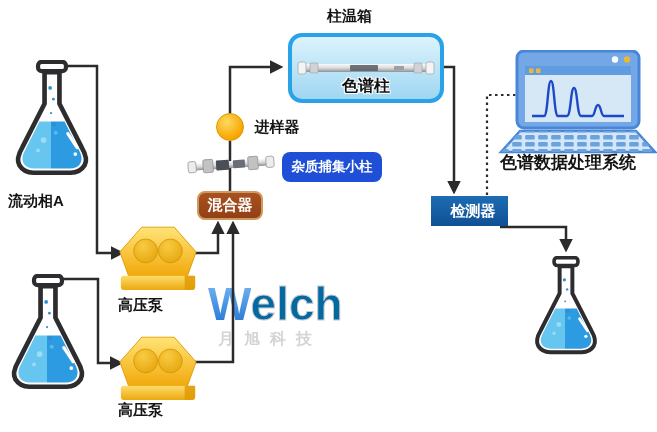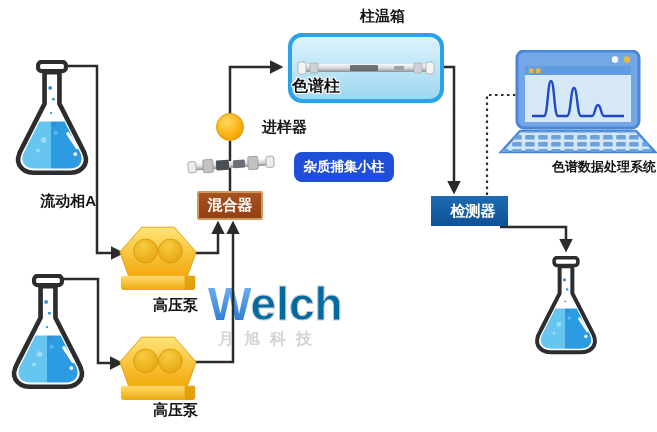--- a/index.html
+++ b/index.html
@@ -3,50 +3,50 @@
 <meta charset="utf-8">
 <style>
   html,body{margin:0;padding:0;background:#fff;}
   .canvas{
     position:relative;width:657px;height:432px;background:#ffffff;
     font-family:"Liberation Sans",sans-serif;overflow:hidden;
   }
   .abs{position:absolute;}
   .lbl{
     position:absolute;font-weight:bold;font-size:15px;color:#141414;
-    text-align:right;line-height:1.1;letter-spacing:0;
+    text-align:left;line-height:1.1;letter-spacing:0;
   }
   
   .mixer{
     position:absolute;left:197px;top:191px;width:66px;height:29px;
-    box-sizing:border-box;border:2px solid #cf9a5e;border-radius:2px;
+    box-sizing:border-box;border:2px solid #cf9a5e;border-radius:8px;
     background:linear-gradient(#a8521f,#933f16);
     color:#fff;font-weight:bold;font-size:15px;
     display:flex;align-items:center;justify-content:center;z-index:3;
   }
   
   .trap-label{
     position:absolute;left:282px;top:152px;width:100px;height:30px;
     background:#1e4fd6;border-radius:8px;color:#fff;font-weight:bold;
-    font-size:13.5px;display:flex;align-items:center;justify-content:center;z-index:3;margin-left:12px;
+    font-size:13.5px;display:flex;align-items:center;justify-content:center;z-index:3;
   }
   
   .detector{
     position:absolute;left:431px;top:196px;width:70px;height:30px;
     background:linear-gradient(#1d6cb4,#0f5094);color:#fff;font-weight:bold;
     font-size:15px;display:flex;align-items:center;justify-content:center;z-index:3;padding-left:7px;
   }
   
   .oven{
     position:absolute;left:288px;top:33px;width:156px;height:70px;
     box-sizing:border-box;border:4px solid #2aa2e8;border-radius:14px;
     background:linear-gradient(#dcf3fc,#9fd6f2);z-index:3;
   }
   .oven-col-label{
-    position:absolute;left:0;right:0;bottom:2px;text-align:left;
+    position:absolute;left:0;right:0;bottom:2px;text-align:center;
     font-weight:bold;font-size:16px;color:#111;
     text-shadow:-1px -1px 0 #fff,1px -1px 0 #fff,-1px 1px 0 #fff,1px 1px 0 #fff;
   }
   .injector-circle{
     position:absolute;left:216px;top:113px;width:28px;height:28px;border-radius:50%;
     background:radial-gradient(circle at 38% 32%,#ffd95e,#f7a600 70%,#eb9700);
     border:1px solid #e09a00;box-sizing:border-box;z-index:3;
   }
   .wires{position:absolute;left:0;top:0;z-index:2;}
   .node{z-index:3;}
@@ -166,21 +166,21 @@
     <rect x="80" y="6" width="8" height="11" rx="2" fill="#ececec" stroke="#999" stroke-width="0.8"></rect>
     <rect x="17" y="5" width="10" height="13" rx="1.5" fill="#c2c2c4" stroke="#8a8a8a" stroke-width="0.7"></rect>
     <rect x="62" y="5" width="10" height="13" rx="1.5" fill="#c2c2c4" stroke="#8a8a8a" stroke-width="0.7"></rect>
     <rect x="30" y="6.5" width="13" height="10" rx="1" fill="#4a4e55"></rect>
     <rect x="47" y="7.5" width="12" height="8" rx="1" fill="#6a6f77"></rect>
   </svg>
 
   <div class="trap-label">杂质捕集小柱</div>
 
   <div class="injector-circle"></div>
-  <div class="lbl" style="left:247px;top:119px;width:60px;text-align:right">进样器</div>
+  <div class="lbl" style="left:247px;top:119px;width:60px;text-align:center">进样器</div>
 
   <div class="lbl" style="left:327px;top:8px;width:78px">柱温箱</div>
   <div class="oven">
     <svg class="abs" style="left:2px;top:24px" width="144" height="14" viewBox="0 0 136 14">
       <rect x="6" y="3" width="124" height="8" ry="3" fill="url(#silver)"></rect>
       <rect x="0" y="1" width="8" height="12" rx="2" fill="#f4f4f4" stroke="#aaa" stroke-width="0.8"></rect>
       <rect x="128" y="1" width="8" height="12" rx="2" fill="#f4f4f4" stroke="#aaa" stroke-width="0.8"></rect>
       <rect x="12" y="2" width="8" height="10" rx="1" fill="#cfd2d6" stroke="#9a9da1" stroke-width="0.6"></rect>
       <rect x="116" y="2" width="8" height="10" rx="1" fill="#cfd2d6" stroke="#9a9da1" stroke-width="0.6"></rect>
       <rect x="52" y="4" width="28" height="6" rx="1" fill="#585d64" opacity="0.85"></rect>
@@ -196,19 +196,19 @@
     <circle cx="117" cy="9.5" r="3.2" fill="#ffffff"></circle>
     <circle cx="129" cy="9.5" r="3.2" fill="#e8b83a"></circle>
     <rect x="27" y="16" width="106" height="56" fill="#d6e8f6"></rect>
     <rect x="27" y="16" width="106" height="9" fill="#5f9ce2"></rect>
     <rect x="31" y="18.5" width="4.5" height="4.5" fill="#e8b83a"></rect>
     <rect x="38" y="18.5" width="4.5" height="4.5" fill="#e8b83a"></rect>
     <path d="M34,66 H46 C50,66 49.5,31 53,31 C56.5,31 56,66 60,66 H69 C73,66 72.5,38 76,38 C79.5,38 79,66 83,66 H94 C97,66 97,55 100,55 C103,55 103,66 106,66 H126" fill="none" stroke="#1d49c8" stroke-width="2.4"></path>
     <polygon points="22,81 138,81 157,102 3,102" fill="#d3e7f8" stroke="#4a86d8" stroke-width="2.5"></polygon>
     <polygon points="22,81 138,81 157,102 3,102" fill="url(#keys)"></polygon>
   </svg>
-  <div class="lbl" style="left:500px;top:160px;width:156px;font-size:13px">色谱数据处理系统</div>
+  <div class="lbl" style="left:500px;top:154px;width:156px;font-size:17px">色谱数据处理系统</div>
 
   <svg class="abs node" style="left:530px;top:256px" width="72" height="105" viewBox="0 0 90 132">
       <use href="#flask"></use>
     </svg>
 
 </div>
 
 </body></html>

